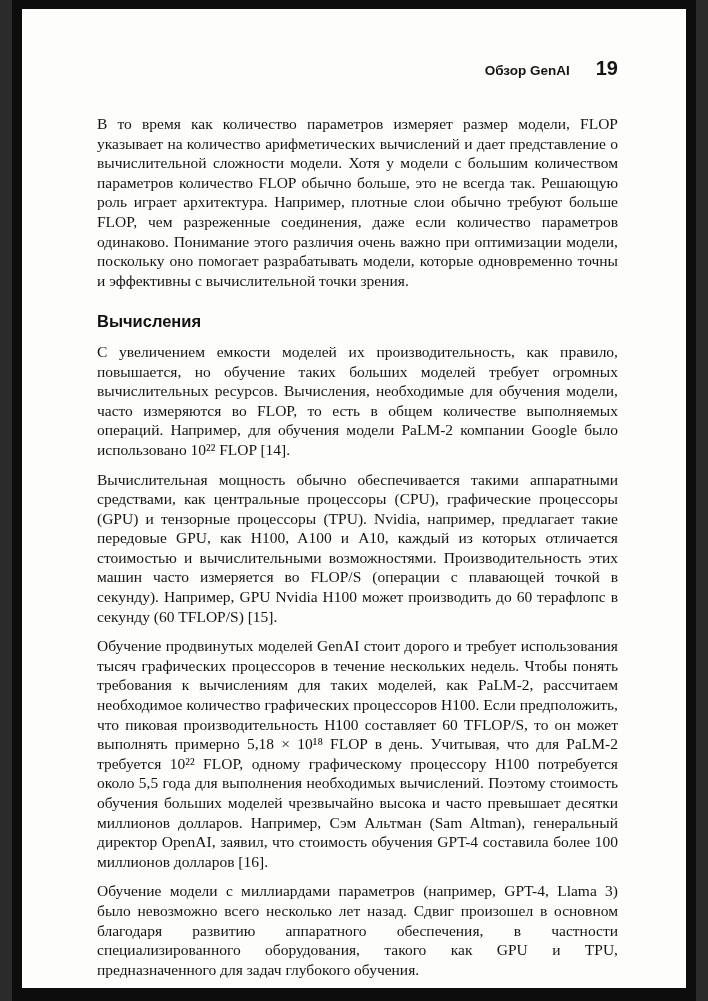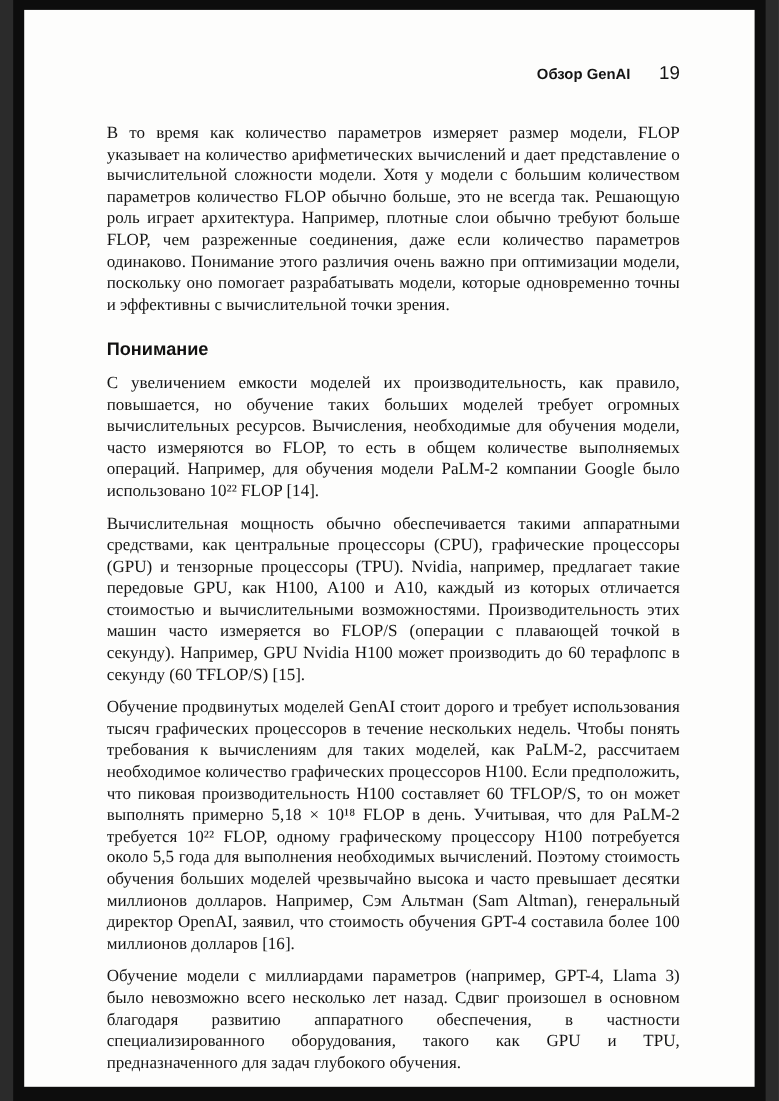--- a/index.html
+++ b/index.html
@@ -29,22 +29,22 @@
     align-items: baseline;
     font-family: "Liberation Sans", sans-serif;
     color: #141414;
     margin-bottom: 34px;
   }
   .running-title {
     font-size: 13.5px;
     font-weight: bold;
   }
   .page-number {
-    font-size: 17px;
-    font-weight: normal;
+    font-size: 20px;
+    font-weight: bold;
     margin-left: 26px;
   }
   .body-text {
     font-family: "Liberation Serif", "DejaVu Serif", serif;
     font-size: 15.5px;
     line-height: 19.6px;
     color: #141414;
     text-align: justify;
   }
   .body-text p {
@@ -67,21 +67,21 @@
 
     <div class="running-head">
       <span class="running-title">Обзор GenAI</span>
       <span class="page-number">19</span>
     </div>
 
     <div class="body-text">
 
       <p>В то время как количество параметров измеряет размер модели, FLOP указывает на количество арифметических вычислений и дает представление о вычислительной сложности модели. Хотя у модели с большим количеством параметров количество FLOP обычно больше, это не всегда так. Решающую роль играет архитектура. Например, плотные слои обычно требуют больше FLOP, чем разреженные соединения, даже если количество параметров одинаково. Понимание этого различия очень важно при оптимизации модели, поскольку оно помогает разрабатывать модели, которые одновременно точны и эффективны с вычислительной точки зрения.</p>
 
-      <h2 class="section-heading">Понимание</h2>
+      <h2 class="section-heading">Вычисления</h2>
 
       <p>С увеличением емкости моделей их производительность, как правило, повышается, но обучение таких больших моделей требует огромных вычислительных ресурсов. Вычисления, необходимые для обучения модели, часто измеряются во FLOP, то есть в общем количестве выполняемых операций. Например, для обучения модели PaLM-2 компании Google было использовано 10²² FLOP [14].</p>
 
       <p>Вычислительная мощность обычно обеспечивается такими аппаратными средствами, как центральные процессоры (CPU), графические процессоры (GPU) и тензорные процессоры (TPU). Nvidia, например, предлагает такие передовые GPU, как H100, A100 и A10, каждый из которых отличается стоимостью и вычислительными возможностями. Производительность этих машин часто измеряется во FLOP/S (операции с плавающей точкой в секунду). Например, GPU Nvidia H100 может производить до 60 терафлопс в секунду (60 TFLOP/S) [15].</p>
 
       <p>Обучение продвинутых моделей GenAI стоит дорого и требует использования тысяч графических процессоров в течение нескольких недель. Чтобы понять требования к вычислениям для таких моделей, как PaLM-2, рассчитаем необходимое количество графических процессоров H100. Если предположить, что пиковая производительность H100 составляет 60 TFLOP/S, то он может выполнять примерно 5,18 × 10¹⁸ FLOP в день. Учитывая, что для PaLM-2 требуется 10²² FLOP, одному графическому процессору H100 потребуется около 5,5 года для выполнения необходимых вычислений. Поэтому стоимость обучения больших моделей чрезвычайно высока и часто превышает десятки миллионов долларов. Например, Сэм Альтман (Sam Altman), генеральный директор OpenAI, заявил, что стоимость обучения GPT-4 составила более 100 миллионов долларов [16].</p>
 
       <p>Обучение модели с миллиардами параметров (например, GPT-4, Llama 3) было невозможно всего несколько лет назад. Сдвиг произошел в основном благодаря развитию аппаратного обеспечения, в частности специализированного оборудования, такого как GPU и TPU, предназначенного для задач глубокого обучения.</p>
     </div>
 

